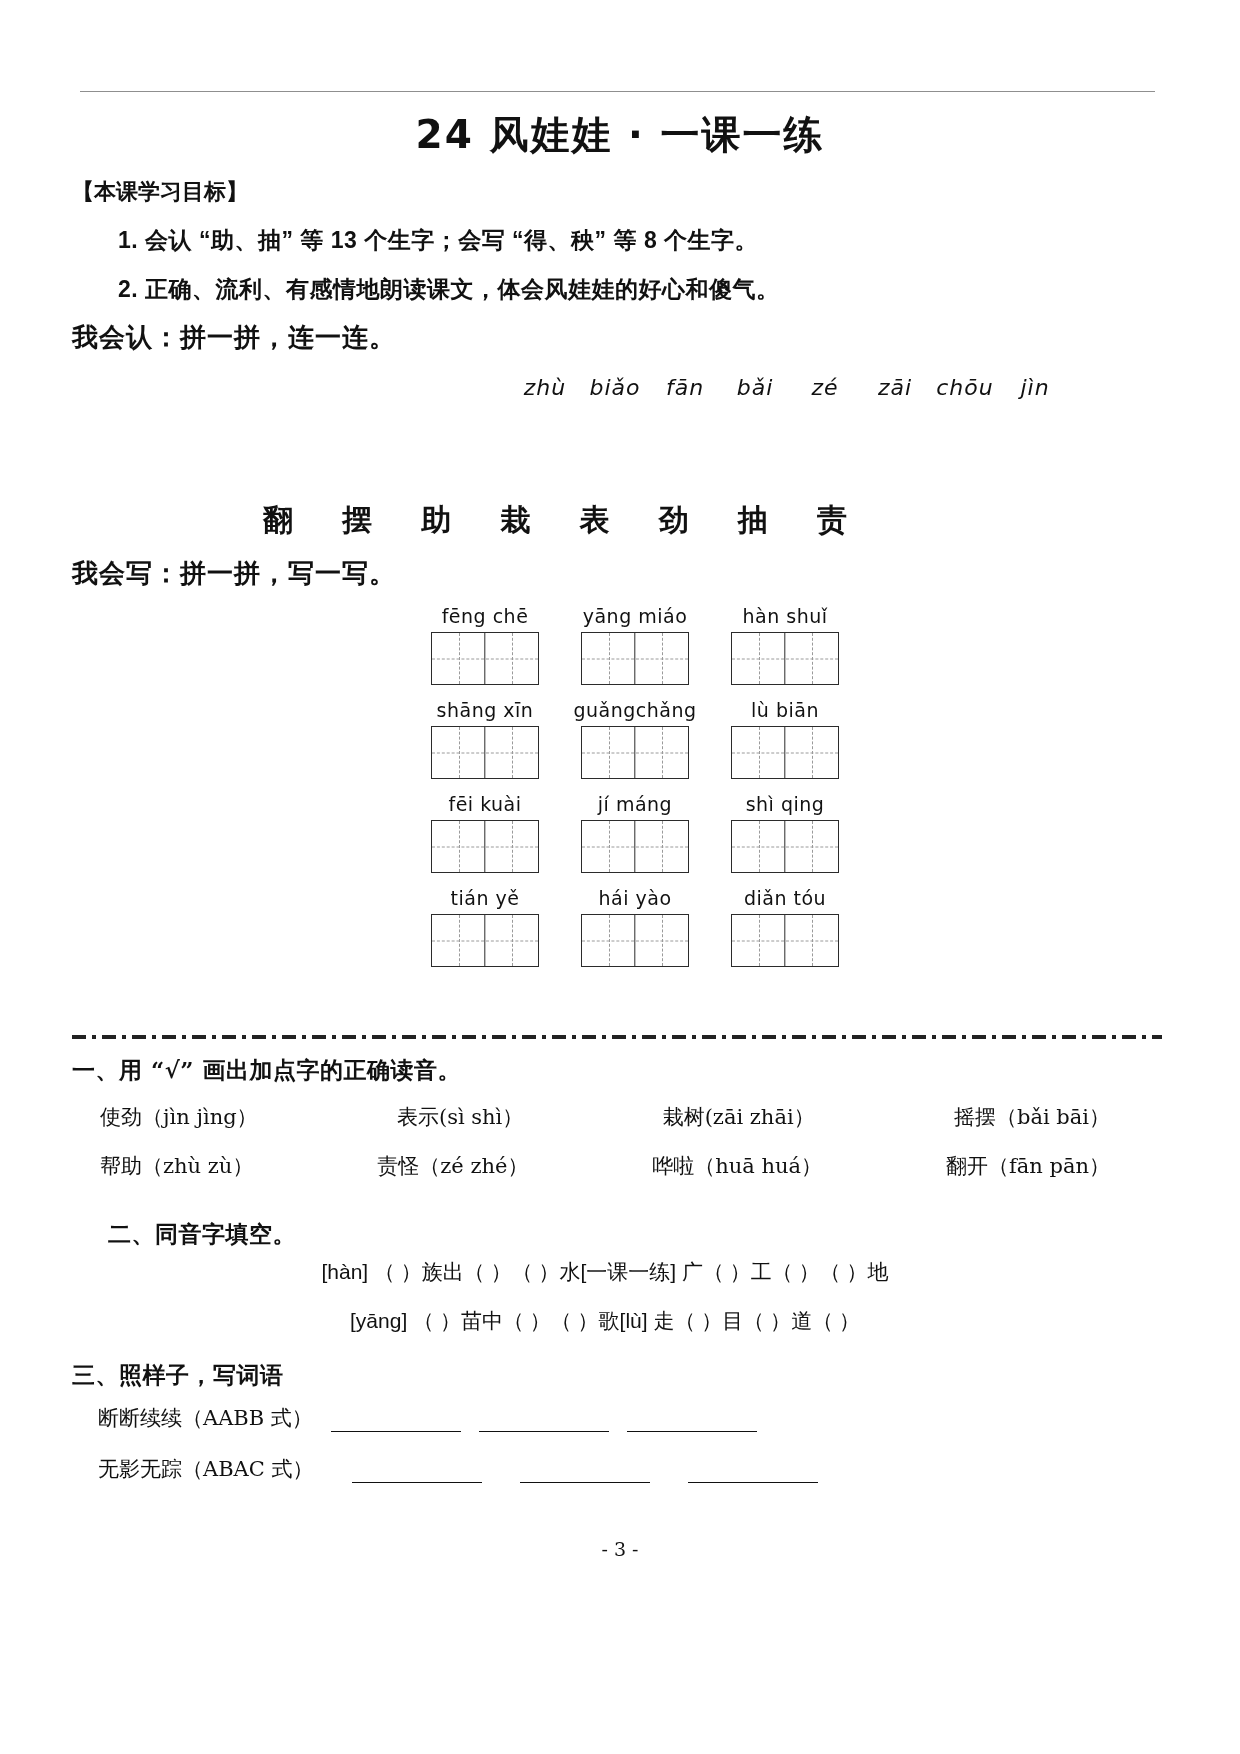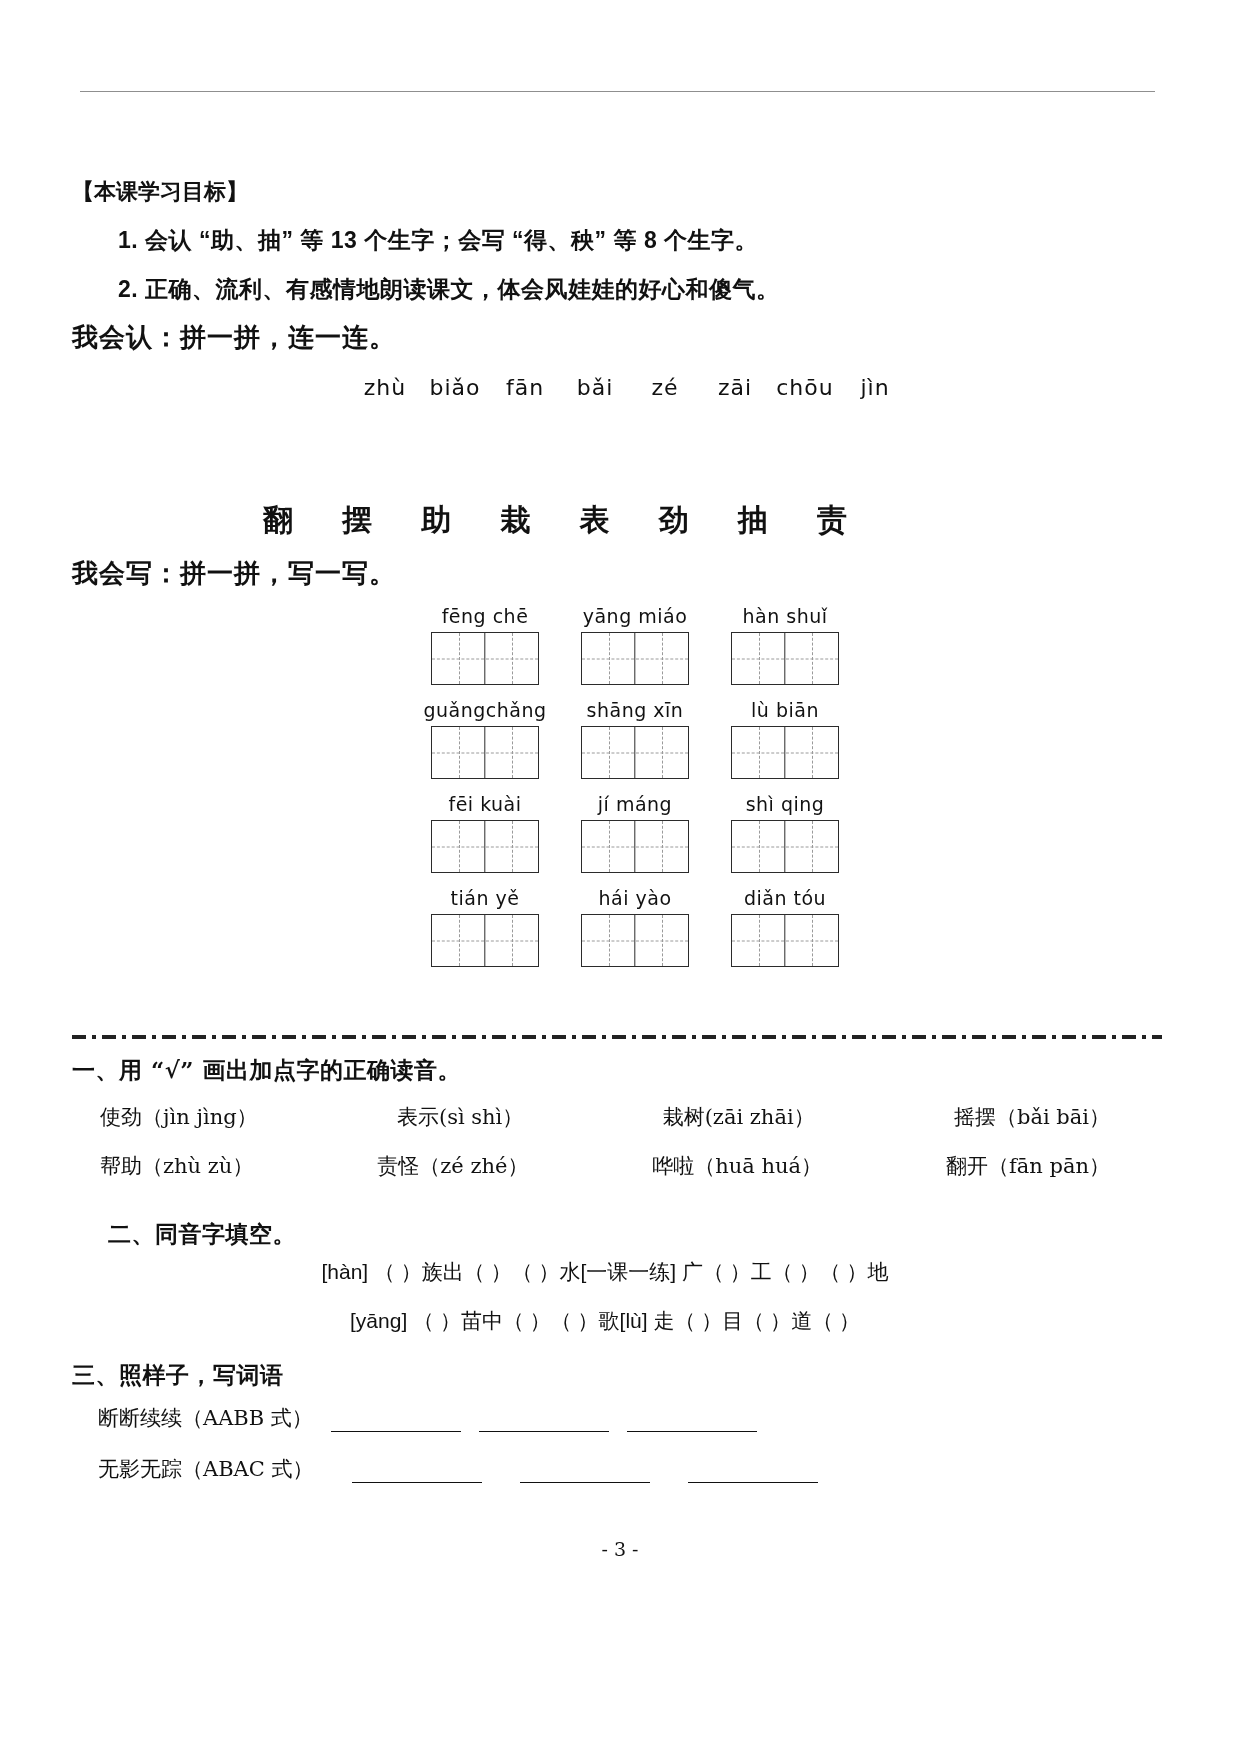--- a/index.html
+++ b/index.html
@@ -45,24 +45,25 @@
 
   
   .recog-label{
     position:absolute;left:72px;top:320px;font-size:26px;
     font-family:"DejaVu Serif","Liberation Serif",serif;
     font-weight:700;
     letter-spacing:1px;
   }
   .pinyin-row{
     position:absolute;left:190px;top:375px;width:880px;
-    display:flex;justify-content:center;
+    display:flex;justify-content:flex-end;
     font-size:22px;
     font-family:"DejaVu Sans","Liberation Sans",sans-serif;
     letter-spacing:1px;
+    font-style:italic;
   }
   .pinyin-row span{display:block;text-align:center;min-width:70px;}
 
   .hanzi-row{
     position:absolute;left:255px;top:500px;width:600px;
     display:flex;justify-content:space-between;
     font-size:30px;font-weight:700;
     font-family:"DejaVu Sans","Liberation Sans",sans-serif;
   }
   .hanzi-row span{display:block;text-align:center;width:46px;}
@@ -169,20 +170,21 @@
     font-family:"DejaVu Serif","Liberation Serif",serif;
   }
 </style>
 </head>
 <body>
 
 <div class="page">
 
   <div class="top-rule"></div>
 
+  <div class="title">24 风娃娃 · 一课一练</div>
 
   <div class="obj-head">【本课学习目标】</div>
   <div class="obj1">1. 会认 “助、抽” 等 13 个生字；会写 “得、秧” 等 8 个生字。</div>
   <div class="obj2">2. 正确、流利、有感情地朗读课文，体会风娃娃的好心和傻气。</div>
 
   <div class="recog-label">我会认：拼一拼，连一连。</div>
 
   <div class="pinyin-row">
     <span>zhù</span>
     <span>biǎo</span>
@@ -234,30 +236,30 @@
           <div class="vmid"></div>
           <div class="hdash"></div>
           <div class="vd1"></div>
           <div class="vd2"></div>
         </div>
       </div>
     </div>
 
     <div class="grid-row">
       <div class="grid-cellwrap">
+        <div class="gc-pinyin">shāng xīn</div>
+        <div class="tianzi">
+          <div class="vmid"></div>
+          <div class="hdash"></div>
+          <div class="vd1"></div>
+          <div class="vd2"></div>
+        </div>
+      </div>
+      <div class="grid-cellwrap">
         <div class="gc-pinyin">guǎngchǎng</div>
-        <div class="tianzi">
-          <div class="vmid"></div>
-          <div class="hdash"></div>
-          <div class="vd1"></div>
-          <div class="vd2"></div>
-        </div>
-      </div>
-      <div class="grid-cellwrap">
-        <div class="gc-pinyin">shāng xīn</div>
         <div class="tianzi">
           <div class="vmid"></div>
           <div class="hdash"></div>
           <div class="vd1"></div>
           <div class="vd2"></div>
         </div>
       </div>
       <div class="grid-cellwrap">
         <div class="gc-pinyin">lù   biān</div>
         <div class="tianzi">

